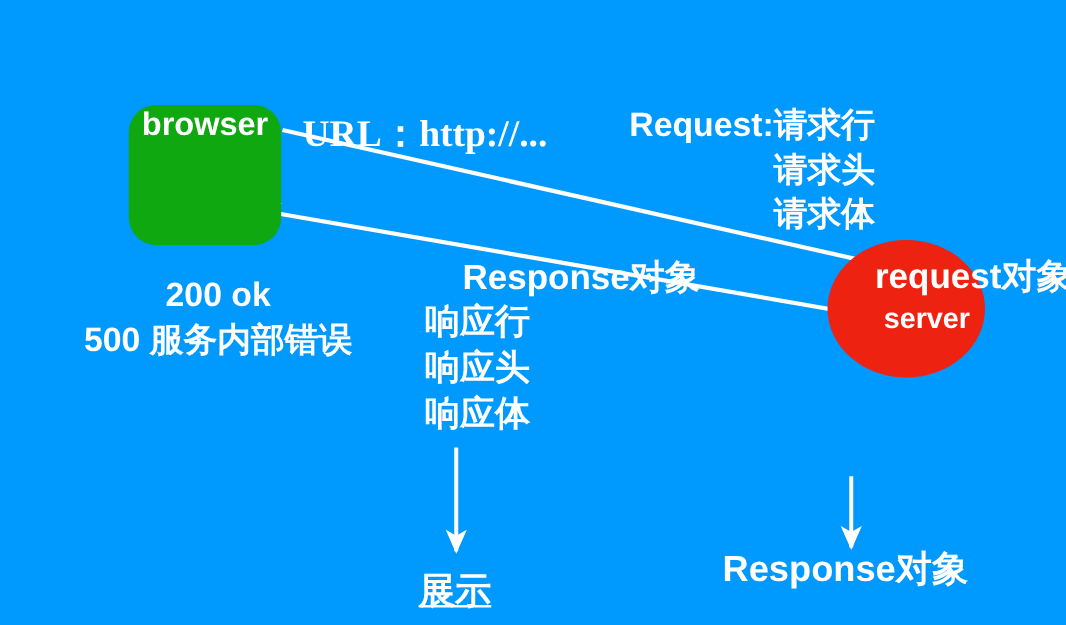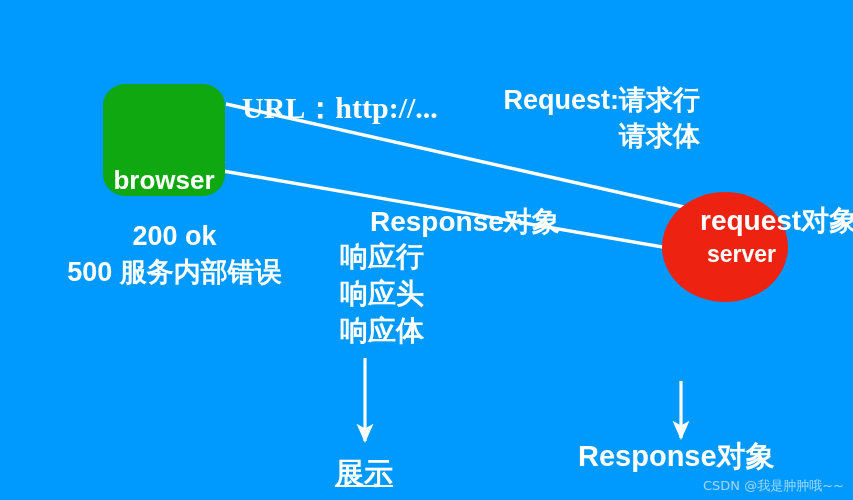--- a/index.html
+++ b/index.html
@@ -30,21 +30,21 @@
   }
   .node-browser {
     position: absolute;
     left: 103px;
     top: 84px;
     width: 122px;
     height: 112px;
     background: #10a810;
     border-radius: 22px;
     display: flex;
-    align-items: flex-end;
+    align-items: flex-start;
     justify-content: center;
   }
   .node-browser-label {
     color: #ffffff;
     font-size: 26px;
     font-weight: bold;
     letter-spacing: 0px;
     white-space: nowrap;
   }
   .node-server {
@@ -174,20 +174,21 @@
     <span class="node-browser-label">browser</span>
   </div>
 
   <div class="node-server"></div>
   <div class="node-server-label">server</div>
 
   <div class="txt t-url">URL：http://...</div>
 
   <div class="txt t-request-block">
     <div>Request:请求行</div>
+    <div>请求头</div>
     <div>请求体</div>
   </div>
 
   <div class="txt t-status-block">
     <div>200 ok</div>
     <div>500 服务内部错误</div>
   </div>
 
   <div class="txt t-response-obj">Response对象</div>
 
@@ -197,15 +198,14 @@
     <div>响应体</div>
   </div>
 
   <div class="txt t-request-obj">request对象</div>
 
   <div class="txt t-show">展示</div>
 
 
   <div class="txt t-response-bottom">Response对象</div>
 
-  <div class="watermark">CSDN @我是肿肿哦~~</div>
 
 </div>
 
 </body></html>

